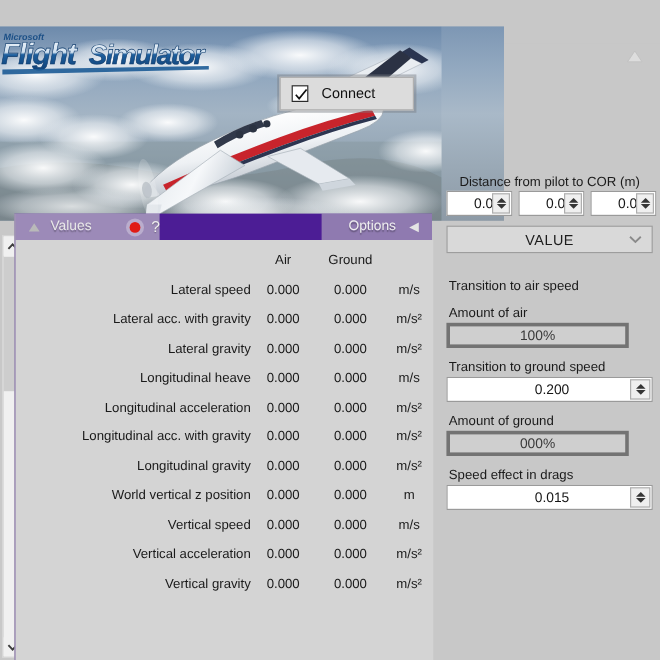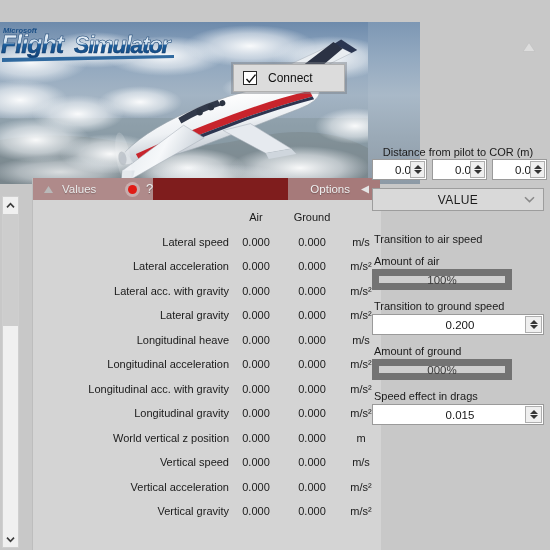--- a/index.html
+++ b/index.html
@@ -90,23 +90,23 @@
   #vs-up { top: 0; }
   #vs-down { bottom: 0; }
   #vs-thumb {
     position: absolute; left: 0; top: 17px;
     width: 15px; height: 112px;
     background: #cdcdcd;
   }
 
   
   #values-panel {
-    position: absolute; left: 32px; top: 178px;
+    position: absolute; left: 12px; top: 178px;
     width: 348px; height: 372px;
-    background: #7f1d1d;
+    background: #4c1d95;
     border-left: 1px solid #bdbdbd;
   }
   #values-tabbar {
     position: relative;
     height: 22px;
     background: transparent;
   }
   #values-tab {
     position: absolute; left: 0; top: 0;
     width: 120px; height: 22px;
@@ -239,23 +239,23 @@
   .combo .chev {
     position: absolute; right: 8px; top: 7px;
     width: 11px; height: 7px;
   }
 
   .field-label {
     font-size: 11px; color: #1b1b1b;
     margin: 0 0 2px 2px;
   }
   .readonly {
-    width: 140px; height: 21px;
+    width: 152px; height: 21px;
     background: #cfcfcf;
-    border: 7px solid #737373;
+    border: 3px solid #737373;
     display: flex; align-items: center; justify-content: center;
     font-size: 11.5px; color: #3a3a3a;
   }
   .sp-block { margin-bottom: 10px; }
   .gap8 { height: 8px; }
 </style>
 </head>
 <body>
 
 <div id="app">
@@ -432,26 +432,20 @@
           </tr>
         </thead>
         <tbody id="vals-body">
             <tr>
               <td class="name">Lateral speed</td>
               <td class="air">0.000</td>
               <td class="grd">0.000</td>
               <td class="unit">m/s</td>
             </tr>
             <tr>
-              <td class="name">Lateral acceleration</td>
-              <td class="air">0.000</td>
-              <td class="grd">0.000</td>
-              <td class="unit">m/s²</td>
-            </tr>
-            <tr>
               <td class="name">Lateral acc. with gravity</td>
               <td class="air">0.000</td>
               <td class="grd">0.000</td>
               <td class="unit">m/s²</td>
             </tr>
             <tr>
               <td class="name">Lateral gravity</td>
               <td class="air">0.000</td>
               <td class="grd">0.000</td>
               <td class="unit">m/s²</td>

